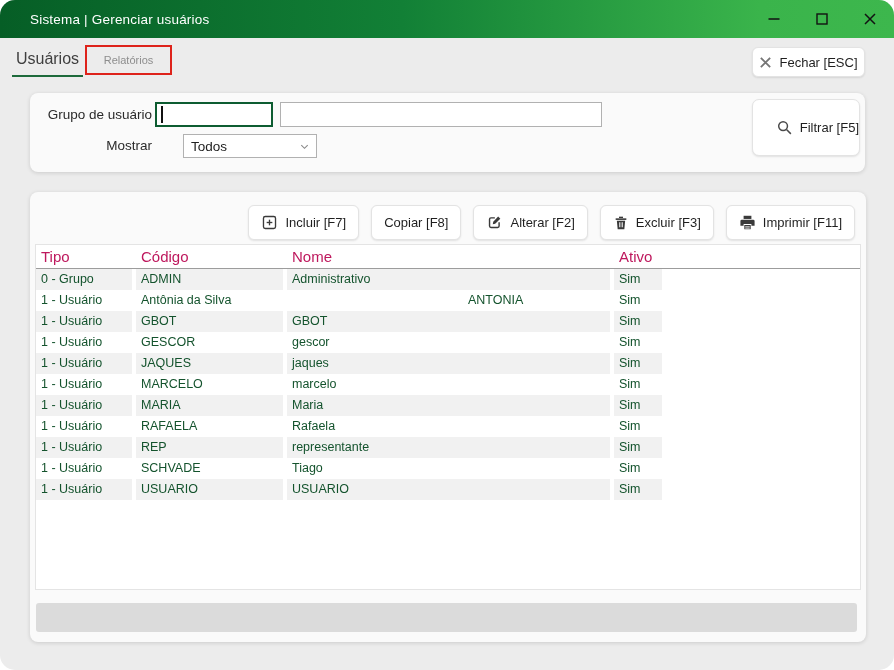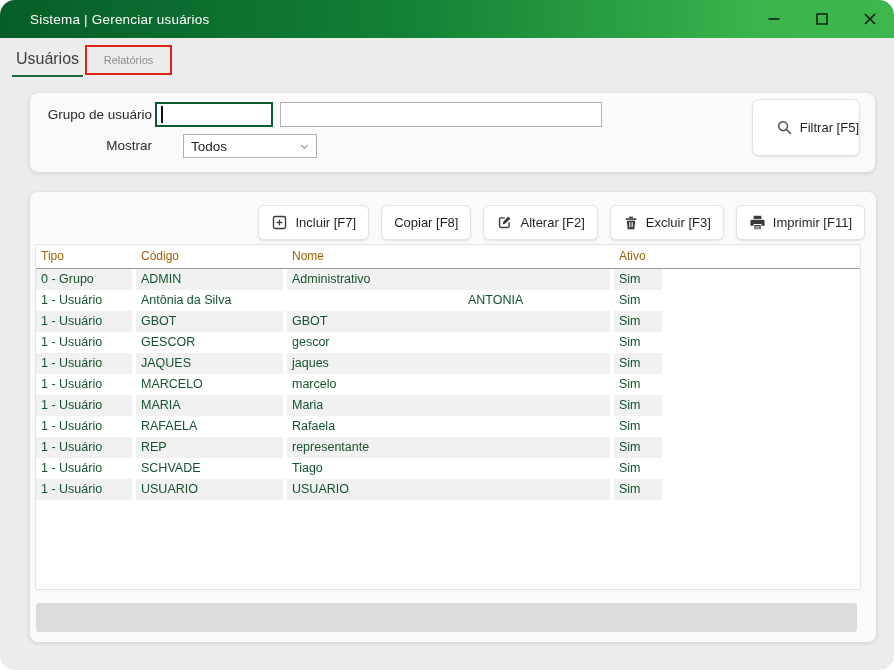--- a/index.html
+++ b/index.html
@@ -20,21 +20,21 @@
   .tab-reports-box{position:absolute;left:85px;top:45px;width:87px;height:30px;
     border:2.5px solid #de231b;box-sizing:border-box;display:flex;align-items:center;justify-content:center;}
   .tab-reports{font-size:11px;color:#8d8d8d;}
 
   .btn{background:#ffffff;border:1px solid #e3e3e3;border-radius:6px;
     box-shadow:0 1px 2px rgba(0,0,0,.10);display:flex;align-items:center;justify-content:center;
     font-size:13px;color:#1f1f1f;cursor:pointer;box-sizing:border-box;gap:7px;white-space:nowrap;}
   .close-btn{position:absolute;left:752px;top:47px;width:113px;height:30px;}
 
   
-  .card{position:absolute;background:#fafafa;border-radius:8px;box-shadow:0 1px 4px rgba(0,0,0,.14);padding-left:10px;}
+  .card{position:absolute;background:#fafafa;border-radius:8px;box-shadow:0 1px 4px rgba(0,0,0,.14);}
   .filter-card{left:30px;top:93px;width:835px;height:79px;}
   .main-card{left:30px;top:192px;width:836px;height:450px;}
 
   
   .flabel{position:absolute;left:0;width:122px;text-align:right;font-size:13.5px;color:#2a2a2a;}
   .inp{position:absolute;background:#fff;box-sizing:border-box;font-size:13px;color:#222;
     font-family:"Liberation Sans",sans-serif;padding:0 5px;outline:none;}
   .inp-code{left:125px;top:9px;width:118px;height:25px;border:2.5px solid #0d5c31;padding:0 3px;}
   .inp-name{left:250px;top:9px;width:322px;height:25px;border:1px solid #b1b1b1;}
   .caret{position:absolute;left:131px;top:13px;width:1.5px;height:17px;background:#111;}
@@ -45,21 +45,21 @@
   .filter-btn{position:absolute;left:722px;top:6px;width:108px;height:57px;border-radius:7px;justify-content:flex-end;}
 
   
   .toolbar{position:absolute;top:13px;right:11px;display:flex;gap:12px;}
   .toolbar .btn{height:35px;padding:0 12px;}
 
   
   .grid{position:absolute;left:5px;top:52px;width:826px;height:346px;background:#fff;
     border:1px solid #e4e4e4;box-sizing:border-box;overflow:hidden;}
   .grid-header{display:flex;gap:4px;height:23px;align-items:center;border-bottom:1px solid #9c9c9c;}
-  .grid-header .cell{font-size:12px;color:#a16207;}
+  .grid-header .cell{font-size:15px;color:#be185d;}
   .grid-row{display:flex;gap:4px;height:21px;align-items:stretch;cursor:pointer;}
   .cell{box-sizing:border-box;padding-left:5px;line-height:21px;font-size:12.5px;color:#14532d;
     overflow:hidden;white-space:nowrap;}
   .c1{width:96px;} .c2{width:147px;} .c3{width:323px;} .c4{width:48px;}
   .grid-row.stripe .cell{background:#f1f1f1;}
 
   .hscrollbar{position:absolute;left:6px;top:411px;width:821px;height:29px;background:#dbdbdb;border-radius:3px;}
   svg{display:block;}
 </style>
 </head>
@@ -92,20 +92,28 @@
         </span>
       </div>
     </div>
   </div>
 
   <div class="tab-users">Usuários</div>
   <div class="tab-reports-box">
     <span class="tab-reports">Relatórios</span>
   </div>
 
+  <div class="btn close-btn">
+    <span>
+      <svg width="13" height="13" viewBox="0 0 14 14">
+          <path d="M2 2 L12 12 M12 2 L2 12" stroke="#757575" stroke-width="2"></path>
+        </svg>
+    </span>
+    <span>Fechar [ESC]</span>
+  </div>
 
   <div class="card filter-card">
     <div class="flabel" style="top:14px;">Grupo de usuário</div>
     <input class="inp inp-code" value="" style="">
     <div class="caret"></div>
     <input class="inp inp-name" value="" style="">
     <div class="flabel" style="top:45px;">Mostrar</div>
     <div class="dropdown">
       <span class="dropdown-text">Todos</span>
       <span class="dropdown-chevron">

